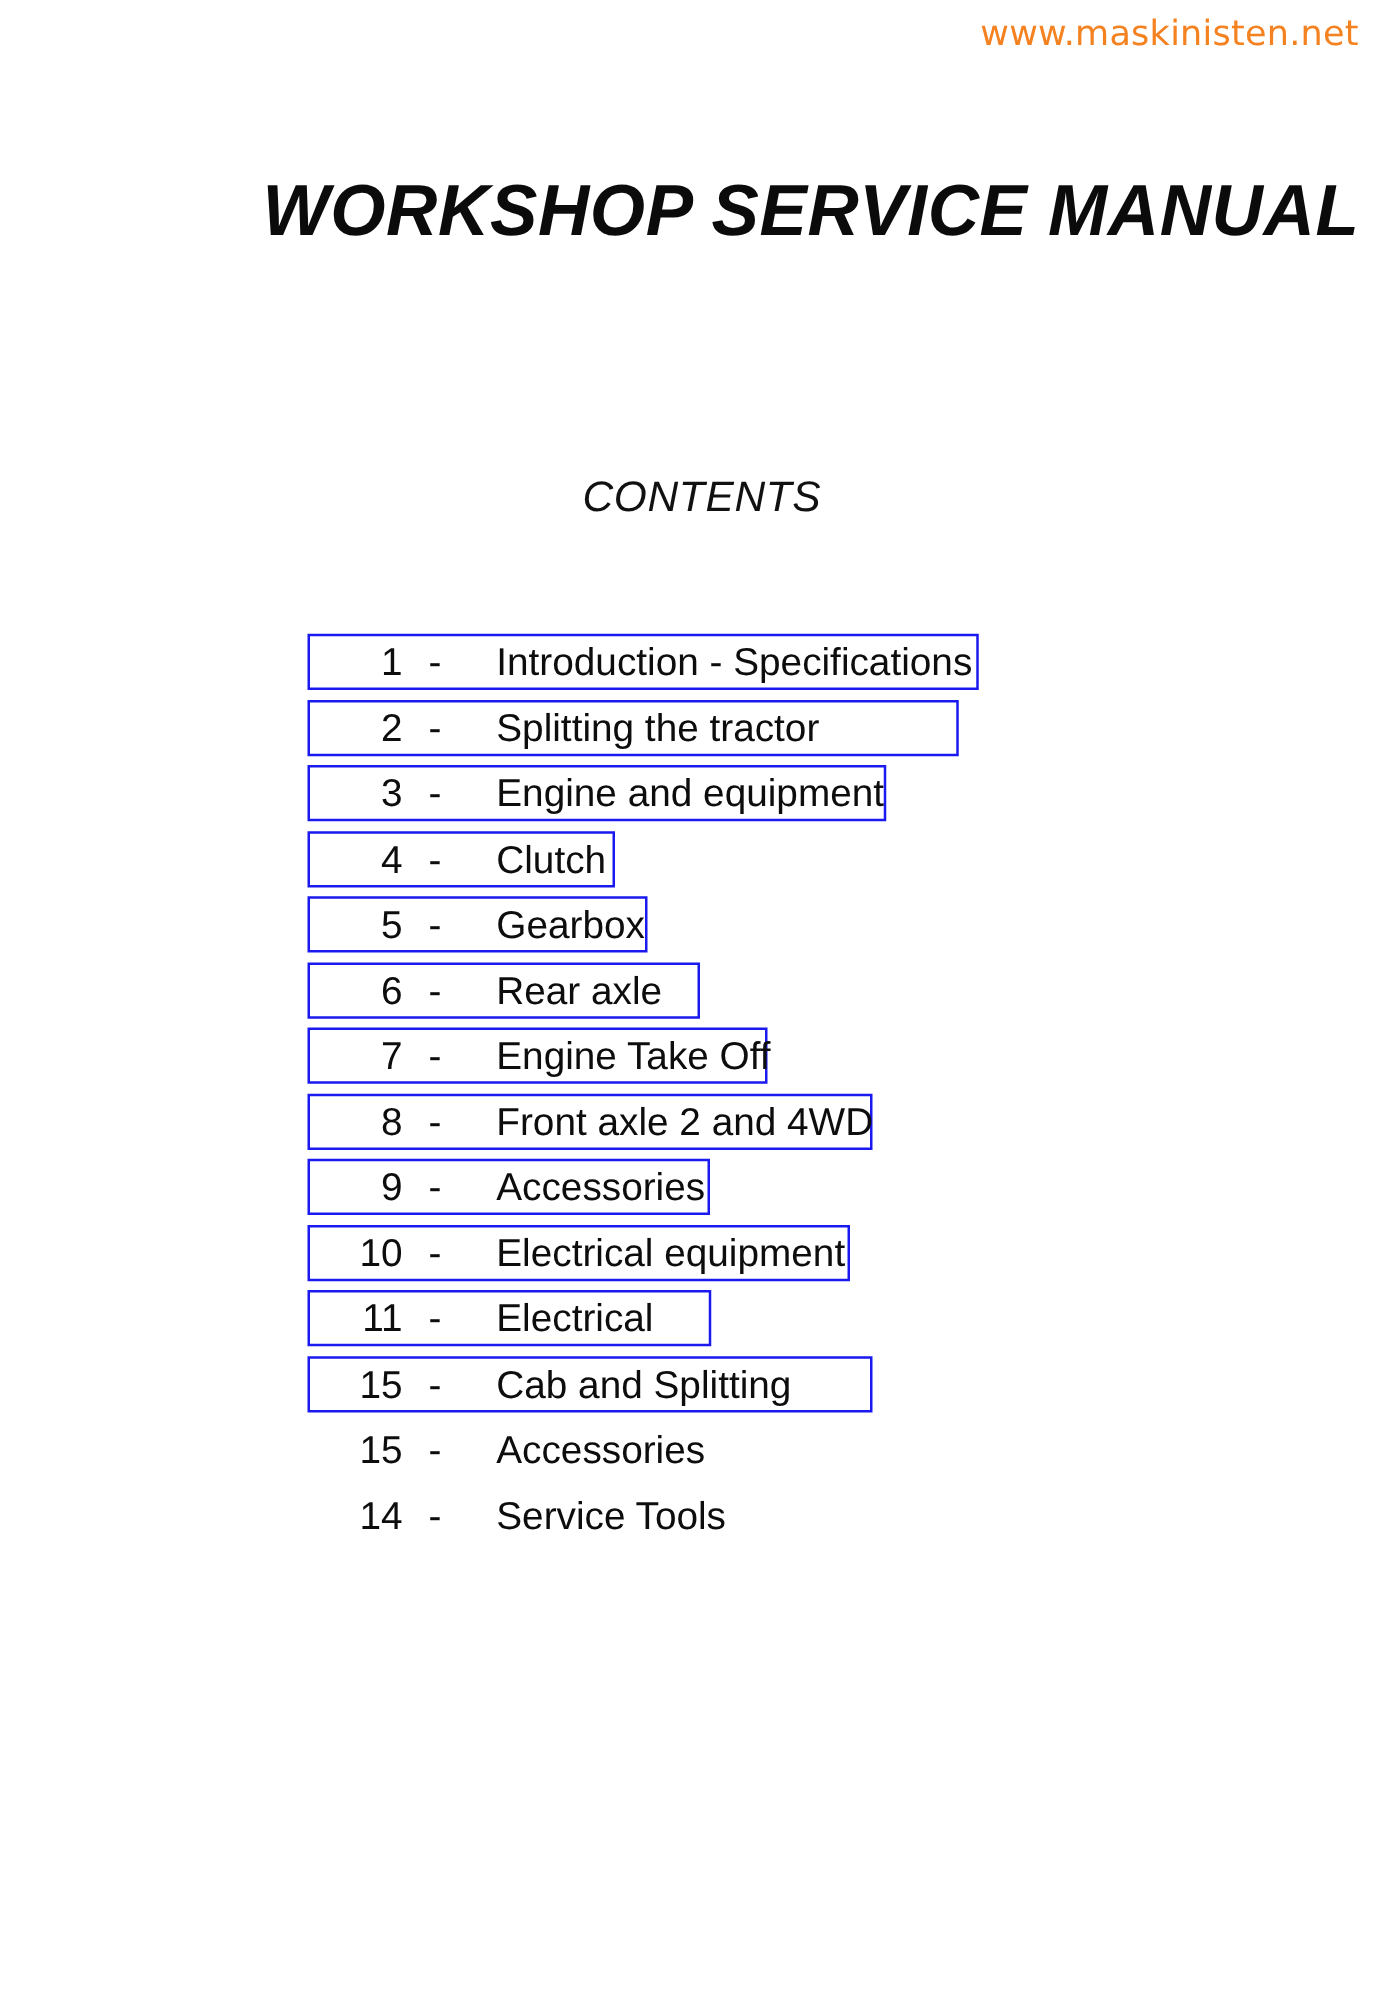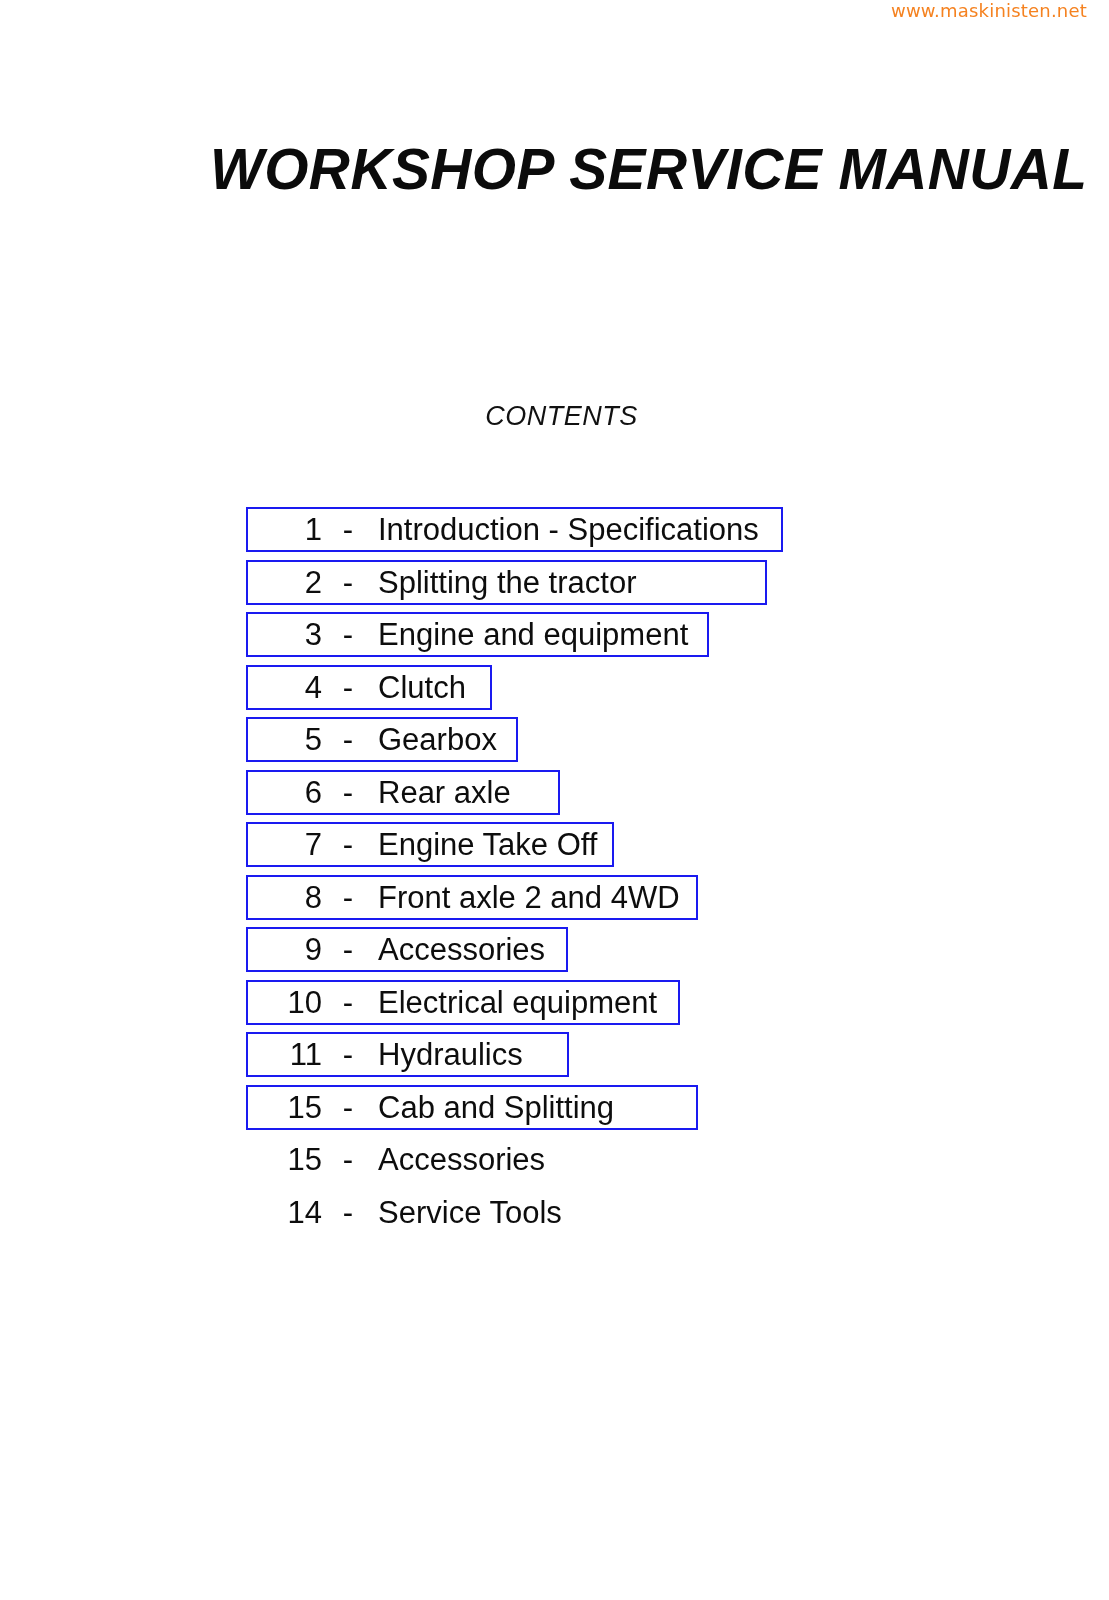--- a/index.html
+++ b/index.html
@@ -14,24 +14,24 @@
     height: 1600px;
     background: #ffffff;
     overflow: hidden;
     font-family: "Liberation Sans", sans-serif;
     -webkit-font-smoothing: antialiased;
   }
 
   
   .watermark {
     position: absolute;
-    top: 0px;
+    top: 10px;
     right: 22px;
     font-family: "DejaVu Sans", sans-serif;
-    font-size: 18px;
+    font-size: 28px;
     letter-spacing: 0.2px;
     color: #f58220;
     white-space: nowrap;
   }
 
   
   .doc-title {
     position: absolute;
     left: 210px;
     top: 136px;
@@ -44,27 +44,27 @@
     color: #0b0b0b;
     white-space: nowrap;
     transform: scaleX(0.98);
     transform-origin: left top;
   }
 
   
   .contents-heading {
     position: absolute;
     left: 0;
-    top: 396px;
+    top: 378px;
     width: 1109px;
     text-align: center;
     font-family: "Liberation Sans", sans-serif;
     font-style: italic;
     font-weight: normal;
-    font-size: 27px;
+    font-size: 34px;
     line-height: 40px;
     letter-spacing: 0.5px;
     color: #111111;
   }
   .contents-heading .heading-inner {
     display: inline-block;
     margin-left: 14px;
   }
 
   
@@ -115,21 +115,21 @@
   }
   .toc-dash {
     position: absolute;
     left: 92px;
     width: 20px;
     text-align: center;
     display: inline-block;
   }
   .toc-label {
     position: absolute;
-    left: 132px;
+    left: 151px;
     display: inline-block;
   }
 </style>
 </head>
 <body>
 
 <div class="page">
 
   <div class="watermark">www.maskinisten.net</div>
 
@@ -218,21 +218,21 @@
           <span class="toc-num">10</span>
           <span class="toc-dash">-</span>
           <span class="toc-label">Electrical equipment</span>
         </div>
       </div>
       <div class="toc-row">
         <div class="toc-box" style="width: 323px; border-color: rgb(26, 26, 240);"></div>
         <div class="toc-text">
           <span class="toc-num">11</span>
           <span class="toc-dash">-</span>
-          <span class="toc-label">Hydraulics</span>
+          <span class="toc-label">Electrical</span>
         </div>
       </div>
       <div class="toc-row">
         <div class="toc-box" style="width: 452px; border-color: rgb(26, 26, 240);"></div>
         <div class="toc-text">
           <span class="toc-num">15</span>
           <span class="toc-dash">-</span>
           <span class="toc-label">Cab and Splitting</span>
         </div>
       </div>

